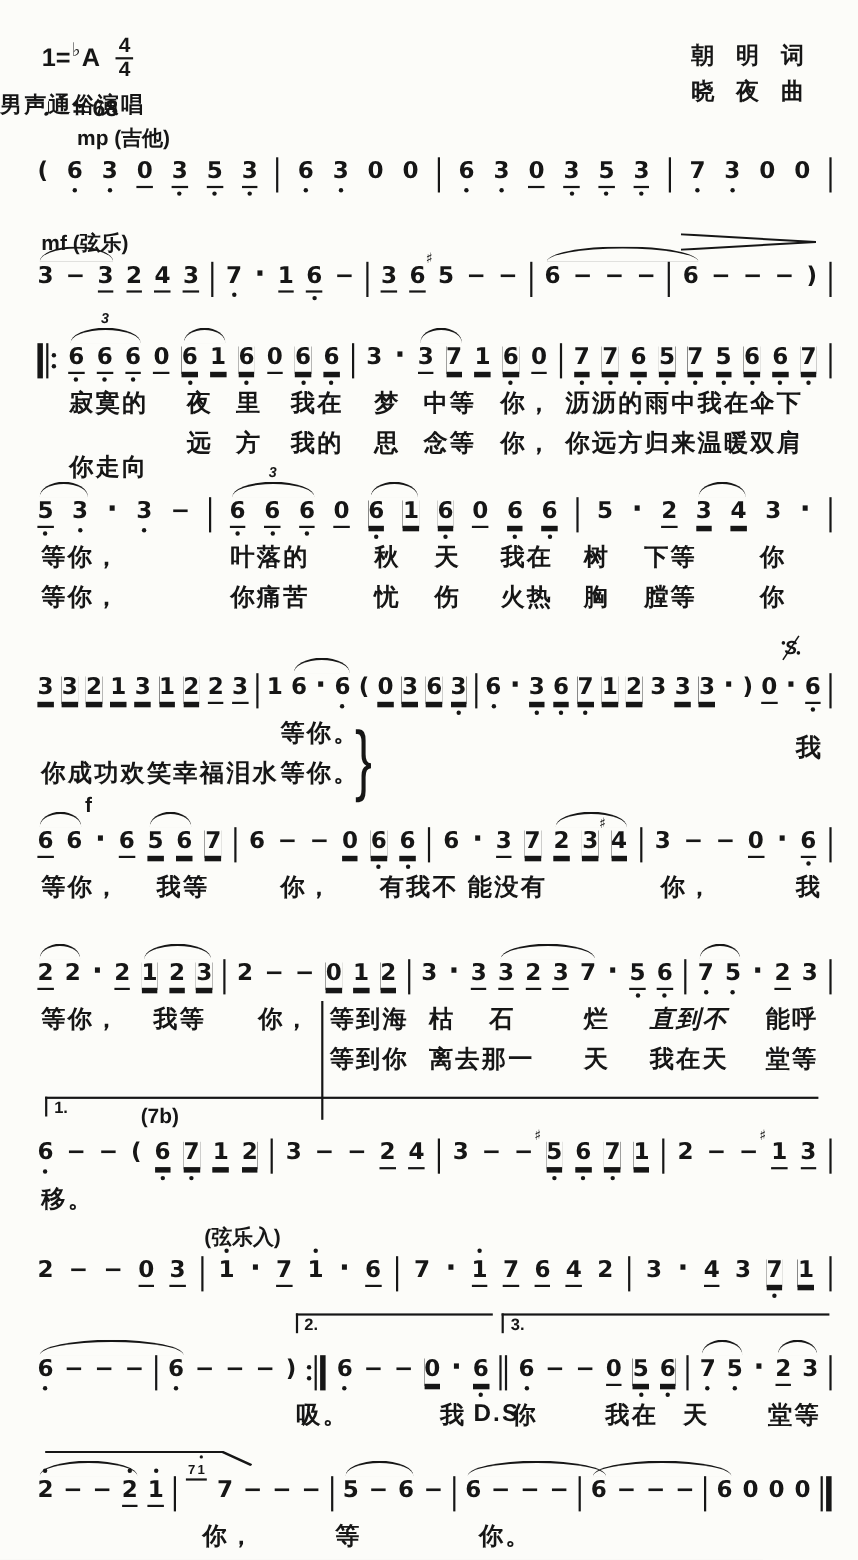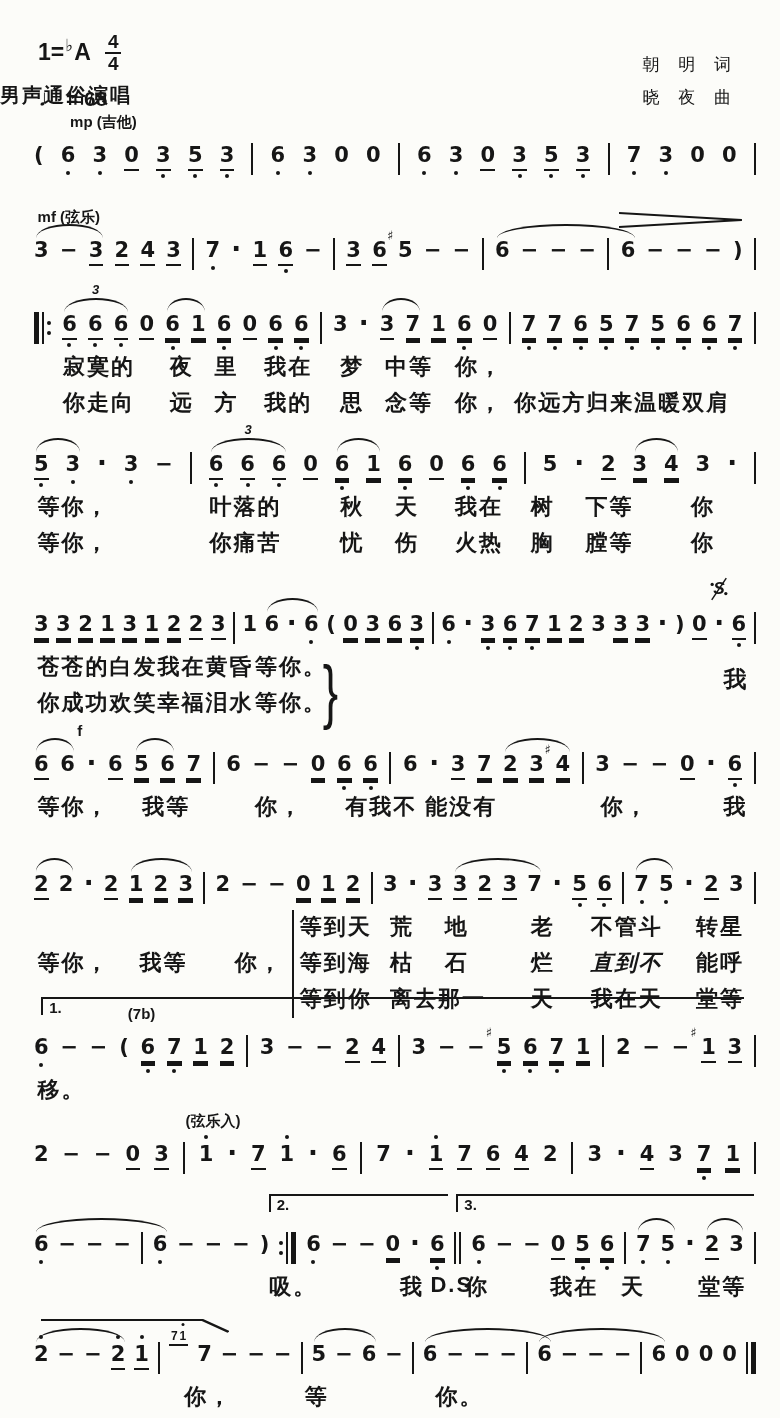--- a/index.html
+++ b/index.html
@@ -10,21 +10,21 @@
   
   .title{position:absolute;top:10px;left:0;width:100%;text-align:center;font-size:46px;font-weight:900;letter-spacing:34px;padding-left:20px;box-sizing:border-box;}
   .subtitle{position:absolute;top:82px;left:0;width:100%;text-align:left;font-size:20px;font-weight:bold;letter-spacing:2px;}
   .keyblock{position:absolute;top:32px;left:38px;font-size:23px;font-weight:bold;display:flex;align-items:center;}
   .keyblock .flat{font-size:17px;position:relative;top:-7px;margin:0 1px;}
   .frac{display:inline-flex;flex-direction:column;align-items:center;margin-left:14px;font-size:19px;line-height:1.0;}
   .frac i{font-style:normal;}
   .frac i:first-child{border-bottom:2px solid var(--ink);padding:0 3px 1px;}
   .temporow{position:absolute;top:84px;left:38px;font-size:21px;font-weight:bold;}
   .temporow .qnote{font-size:24px;margin-right:4px;}
-  .credits{position:absolute;top:48px;right:42px;text-align:left;font-size:17px;font-weight:400;line-height:33px;letter-spacing:7px;}
+  .credits{position:absolute;top:34px;right:42px;text-align:left;font-size:21px;font-weight:700;line-height:33px;letter-spacing:7px;}
 
   
   .score{position:absolute;left:34px;right:24px;top:0;height:100%;}
   .mline{position:absolute;left:0;right:0;}
   .tokens{position:relative;display:flex;justify-content:space-between;align-items:flex-start;height:40px;}
   .tok{position:relative;font-size:21px;font-weight:900;line-height:1.15;font-family:"DejaVu Sans",sans-serif;}
   .tok.u1{border-bottom:2px solid var(--ink);padding-bottom:2px;}
   .tok.u2{border-bottom:2px solid var(--ink);padding-bottom:2px;box-shadow:0 3px 0 0 var(--ink);}
   .ld{position:absolute;left:50%;transform:translateX(-50%);bottom:-8px;width:4px;height:4px;border-radius:50%;background:var(--ink);}
   .u1 .ld{bottom:-9px;} .u2 .ld{bottom:-12px;}
@@ -36,21 +36,21 @@
   .b-thin{width:2px;height:32px;background:var(--ink);}
   .b-thick{width:5px;height:32px;background:var(--ink);}
   .rdots{display:flex;flex-direction:column;justify-content:center;gap:6px;height:32px;}
   .rdots i{width:4px;height:4px;border-radius:50%;background:var(--ink);}
   .grace{display:inline-flex;position:relative;top:-13px;font-size:12px;font-weight:bold;border-bottom:2px solid var(--ink);padding:0 2px 1px;gap:2px;}
   .grace b{position:relative;font-weight:bold;}
   .grace .hd{top:-6px;width:3px;height:3px;}
 
   .arc{position:absolute;height:12px;border-top:2px solid var(--ink);border-radius:50% 50% 0 0 / 100% 100% 0 0;}
   .tuplet{position:absolute;font-size:13px;font-weight:bold;font-style:italic;transform:translateX(-50%);}
-  .dyn{position:absolute;font-size:15px;font-weight:bold;white-space:nowrap;}
+  .dyn{position:absolute;font-size:19px;font-weight:bold;white-space:nowrap;}
   .volta{position:absolute;height:16px;border-top:2px solid var(--ink);border-left:2px solid var(--ink);}
   .volta span{position:relative;top:0px;left:6px;font-size:15px;font-weight:bold;}
   .vrule{position:absolute;width:2px;background:var(--ink);}
   .brace{position:absolute;font-size:46px;font-weight:400;transform:scaleY(1.55);transform-origin:top;}
   .side{position:absolute;font-size:23px;font-weight:900;}
   .lyr-row{position:relative;height:36px;}
   .lyr{position:absolute;font-size:22px;font-weight:900;letter-spacing:2px;white-space:nowrap;}
 
   
   .footer{position:absolute;top:1383px;right:24px;display:flex;align-items:center;gap:6px;font-weight:bold;}
@@ -222,23 +222,24 @@
           </span>
         </div>
         <div class="lyr-row">
           <span class="lyr" style="left: 4%;">寂寞的</span>
           <span class="lyr" style="left: 18.8%;">夜</span>
           <span class="lyr" style="left: 25%;">里</span>
           <span class="lyr" style="left: 31.9%;">我在</span>
           <span class="lyr" style="left: 42.4%;">梦</span>
           <span class="lyr" style="left: 48.6%;">中等</span>
           <span class="lyr" style="left: 58.3%;">你，</span>
-        </div>
-        <div class="lyr-row">
-          <span class="lyr" style="left: 4%;">你走向</span>
+          <span class="lyr" style="left: 66.5%;">沥沥的雨中我在伞下</span>
+        </div>
+        <div class="lyr-row">
+          <span class="lyr" style="left: 4%; margin-top: 22px;">你走向</span>
           <span class="lyr" style="left: 18.8%;">远</span>
           <span class="lyr" style="left: 25%;">方</span>
           <span class="lyr" style="left: 31.9%;">我的</span>
           <span class="lyr" style="left: 42.4%;">思</span>
           <span class="lyr" style="left: 48.6%;">念等</span>
           <span class="lyr" style="left: 58.3%;">你，</span>
           <span class="lyr" style="left: 66.5%;">你远方归来温暖双肩</span>
         </div>
         <div class="arc" style="left: 29.5px; width: 64px; top: -14px;"></div>
         <span class="tuplet" style="left: 61.5px; top: -30px; position: absolute;">3</span>
@@ -344,21 +345,20 @@
           <span class="tok dotg">·</span>
           <span class="tok">)</span>
           <span class="tok u1">0</span>
           <span class="tok dotg">·</span>
           <span class="tok u1">6<i class="ld"></i></span>
           <span class="tok barwrap">
             <span class="b-thin"></span>
           </span>
         </div>
         <div class="lyr-row">
-          <span class="lyr" style="left: 0.5%;">苍苍的白发我在黄昏</span>
           <span class="lyr" style="left: 30.6%;">等你。</span>
         </div>
         <div class="lyr-row">
           <span class="lyr" style="left: 0.5%;">你成功欢笑幸福泪水</span>
           <span class="lyr" style="left: 30.6%;">等你。</span>
         </div>
         <div class="arc" style="left: 232.5px; width: 51px; top: -14px;"></div>
         <span style="position: absolute; top: -36px; left: 93.5%;"><svg width="20" height="26" viewBox="0 0 22 28">
             <line x1="3" y1="26" x2="19" y2="2" stroke="#161616" stroke-width="1.6"></line>
             <text x="11" y="20" font-size="19" font-style="italic" font-weight="bold" text-anchor="middle" fill="#161616">S</text>
@@ -460,28 +460,20 @@
           <span class="tok">7<i class="ld"></i></span>
           <span class="tok">5<i class="ld"></i></span>
           <span class="tok dotg">·</span>
           <span class="tok u1">2</span>
           <span class="tok">3</span>
           <span class="tok barwrap">
             <span class="b-thin"></span>
           </span>
         </div>
         <div class="lyr-row">
-          <span class="lyr" style="left: 36.8%;">等到天</span>
-          <span class="lyr" style="left: 49.3%;">荒</span>
-          <span class="lyr" style="left: 56.9%;">地</span>
-          <span class="lyr" style="left: 68.8%;">老</span>
-          <span class="lyr" style="left: 77.1%;">不管斗</span>
-          <span class="lyr" style="left: 91.7%;">转星</span>
-        </div>
-        <div class="lyr-row">
           <span class="lyr" style="left: 0.5%;">等你，</span>
           <span class="lyr" style="left: 14.6%;">我等</span>
           <span class="lyr" style="left: 27.8%;">你，</span>
           <span class="lyr" style="left: 36.8%;">等到海</span>
           <span class="lyr" style="left: 49.3%;">枯</span>
           <span class="lyr" style="left: 56.9%;">石</span>
           <span class="lyr" style="left: 68.8%;">烂</span>
           <span class="lyr" style="left: 77.1%; font-style: italic;">直到不</span>
           <span class="lyr" style="left: 91.7%;">能呼</span>
         </div>

